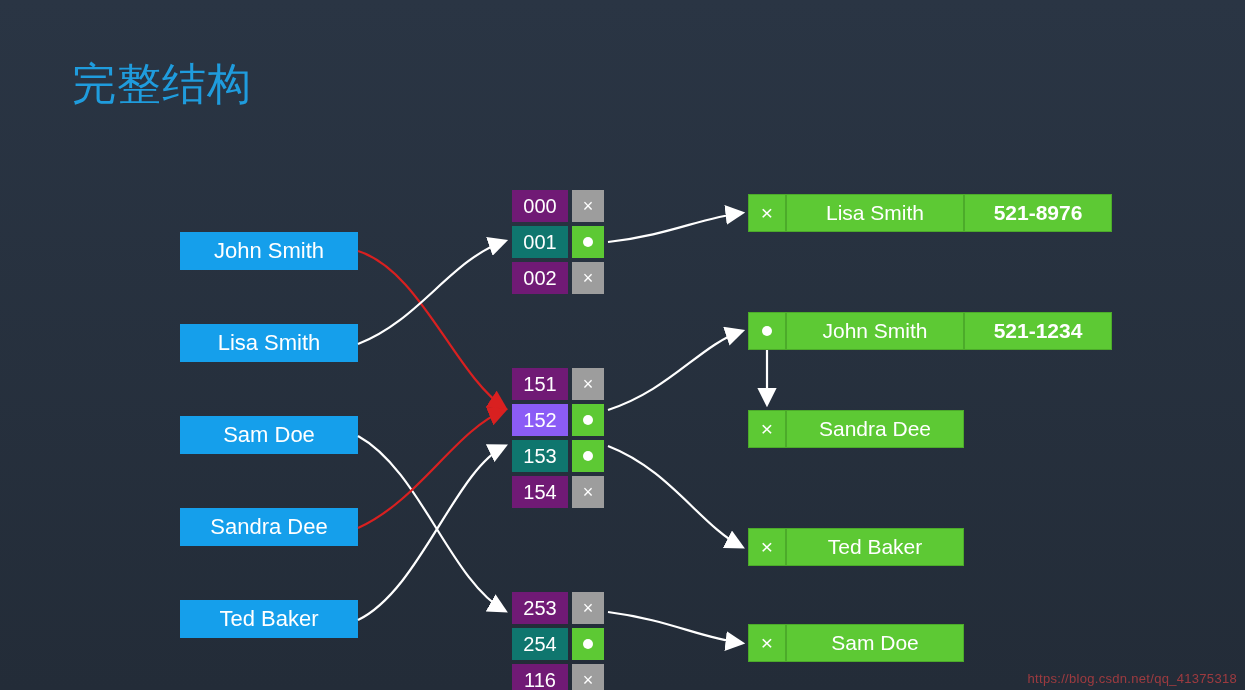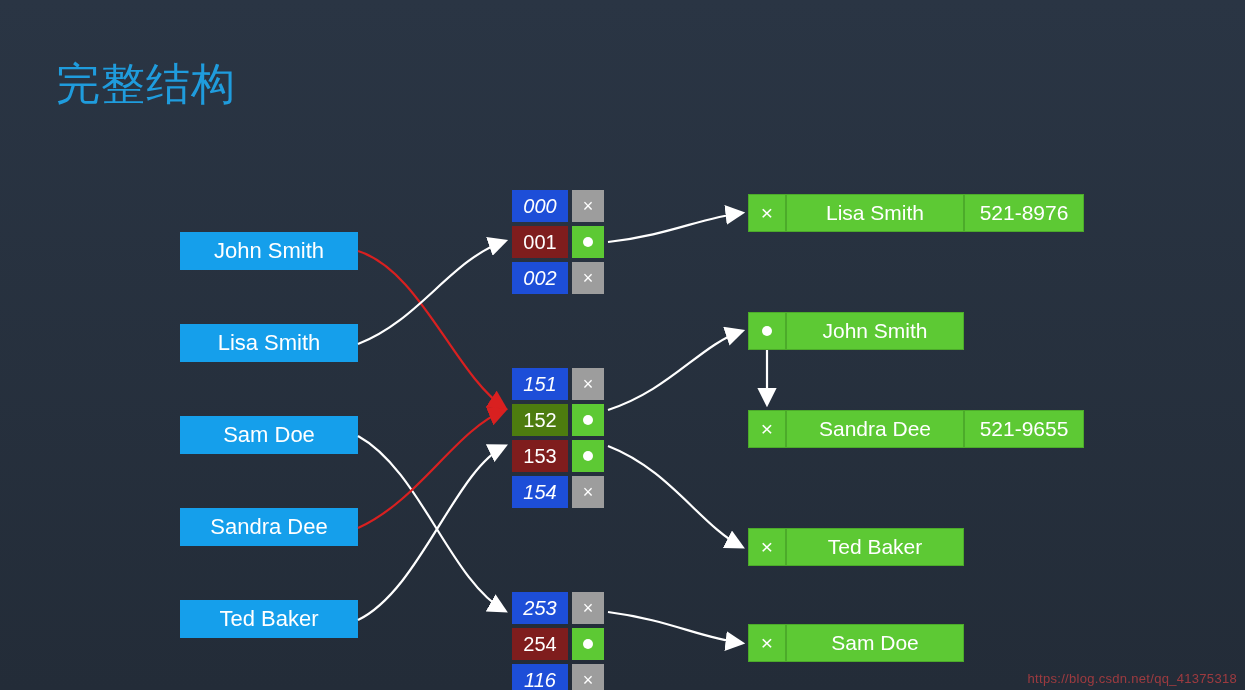--- a/index.html
+++ b/index.html
@@ -7,21 +7,21 @@
     width: 1245px;
     height: 690px;
     background: linear-gradient(180deg, #2a3544 0%, #232c38 100%);
     font-family: "Helvetica Neue", Arial, sans-serif;
     position: relative;
     overflow: hidden;
   }
   .title {
     position: absolute;
     top: 55px;
-    left: 56px;
+    left: 72px;
     color: #1f9cdd;
     font-size: 44px;
     font-weight: 400;
     letter-spacing: 1px;
   }
   .key-list {
     position: absolute;
     left: 180px;
     top: 232px;
     display: flex;
@@ -50,23 +50,23 @@
   }
   .bucket-index {
     width: 56px;
     height: 32px;
     display: flex;
     align-items: center;
     justify-content: center;
     font-size: 20px;
     color: #ffffff;
   }
-  .bucket-index.gray { background: #1d4ed8; font-style: italic; }
-  .bucket-index.lav  { background: #7f1d1d; }
-  .bucket-index.red  { background: #4d7c0f; }
+  .bucket-index.gray { background: #701a75; }
+  .bucket-index.lav  { background: #0f766e; }
+  .bucket-index.red  { background: #8b5cf6; }
   .bucket-marker {
     width: 32px;
     height: 32px;
     display: flex;
     align-items: center;
     justify-content: center;
     color: #ffffff;
     font-size: 18px;
   }
   .bucket-marker.empty { background: #9d9d9d; }
@@ -85,21 +85,21 @@
     color: #ffffff;
     font-size: 21px;
     display: flex;
     align-items: center;
     justify-content: center;
     border: 1px solid #4cab2a;
   }
   .entry-next { width: 38px; }
   .entry-next .dot { width:10px;height:10px;border-radius:50%;background:#fff; }
   .entry-name { width: 178px; }
-  .entry-phone{ width: 120px; }
+  .entry-phone{ width: 148px; font-weight: bold; }
   svg.overlay {
     position: absolute; top: 0; left: 0;
     width: 1245px; height: 690px;
     pointer-events: none;
   }
   .watermark {
     position: absolute;
     right: 8px;
     bottom: 4px;
     font-size: 13px;
@@ -182,25 +182,25 @@
     <div class="entry-row" style="left: 748px; top: 194px;">
       <div class="entry-cell entry-next">×</div>
       <div class="entry-cell entry-name">Lisa Smith</div>
       <div class="entry-cell entry-phone">521-8976</div>
     </div>
     <div class="entry-row" style="left: 748px; top: 312px;">
       <div class="entry-cell entry-next">
         <div class="dot"></div>
       </div>
       <div class="entry-cell entry-name">John Smith</div>
+      <div class="entry-cell entry-phone">521-1234</div>
     </div>
     <div class="entry-row" style="left: 748px; top: 410px;">
       <div class="entry-cell entry-next">×</div>
       <div class="entry-cell entry-name">Sandra Dee</div>
-      <div class="entry-cell entry-phone">521-9655</div>
     </div>
     <div class="entry-row" style="left: 748px; top: 528px;">
       <div class="entry-cell entry-next">×</div>
       <div class="entry-cell entry-name">Ted Baker</div>
     </div>
     <div class="entry-row" style="left: 748px; top: 624px;">
       <div class="entry-cell entry-next">×</div>
       <div class="entry-cell entry-name">Sam Doe</div>
     </div>
   </div>

